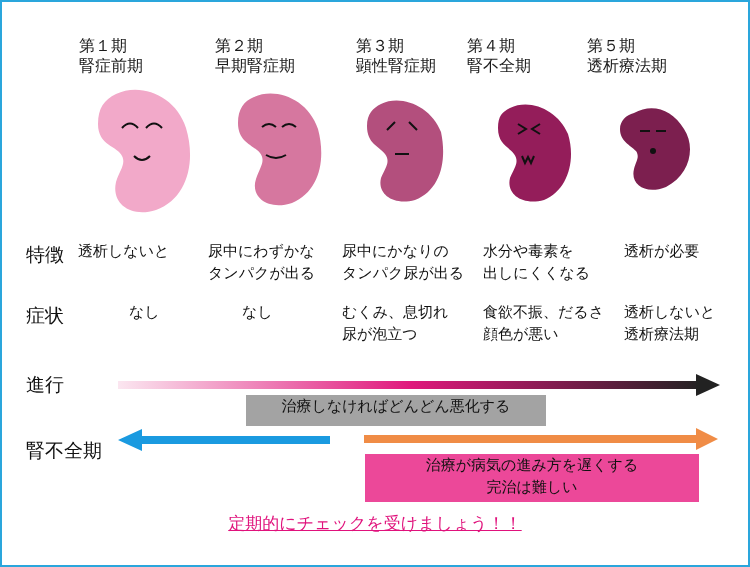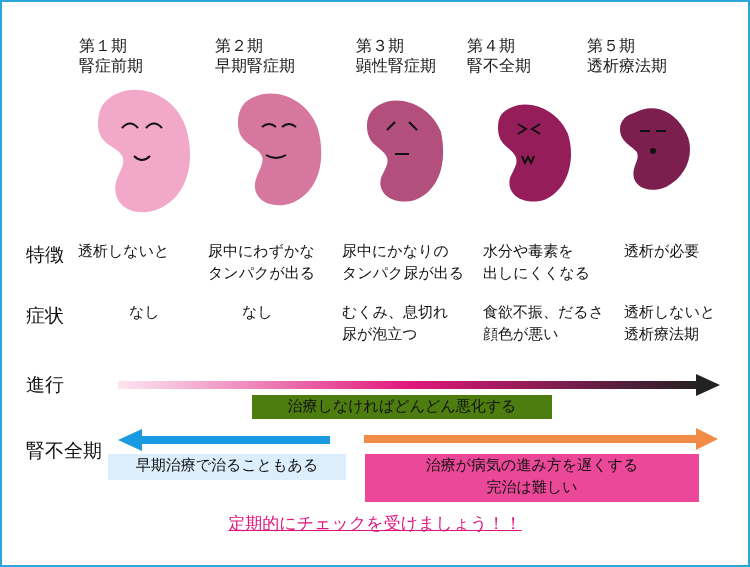--- a/index.html
+++ b/index.html
@@ -117,31 +117,28 @@
     <defs>
       <linearGradient id="pg" x1="0" x2="1" y1="0" y2="0">
         <stop offset="0" stop-color="#fbe6f0"></stop>
         <stop offset="0.5" stop-color="#e0187c"></stop>
         <stop offset="1" stop-color="#222"></stop>
       </linearGradient>
     </defs>
     <rect x="0" y="7" width="584" height="8" fill="url(#pg)"></rect>
     <polygon points="578,0 602,11 578,22" fill="#222"></polygon>
   </svg>
-  <div class="tagbox" style="left:250px;top:393px;width:300px;height:24px;background:#4d7c0f">
+  <div class="tagbox" style="left:244px;top:393px;width:300px;height:31px;background:#a3a3a3">
     <span>治療しなければどんどん悪化する</span>
   </div>
 
   <div class="row-label" style="top:436px">腎不全期</div>
   <svg class="arrow-bar" style="left:116px;top:427px" width="214" height="22" viewBox="0 0 214 22">
     <polygon points="0,11 24,0 24,7 212,7 212,15 24,15 24,22" fill="#1a9ae0"></polygon>
   </svg>
-  <div class="tagbox" style="left:106px;top:452px;width:238px;height:26px;background:#dceefb">
-    <span>早期治療で治ることもある</span>
-  </div>
 
   <svg class="arrow-bar" style="left:362px;top:426px" width="356" height="22" viewBox="0 0 356 22">
     <polygon points="0,7 332,7 332,0 354,11 332,22 332,15 0,15" fill="#f08c46"></polygon>
   </svg>
   <div class="tagbox" style="left:363px;top:452px;width:334px;height:48px;background:#ec4899">
     <div>治療が病気の進み方を遅くする</div>
     <div>完治は難しい</div>
   </div>
 
   <div class="cta">定期的にチェックを受けましょう！！</div>

